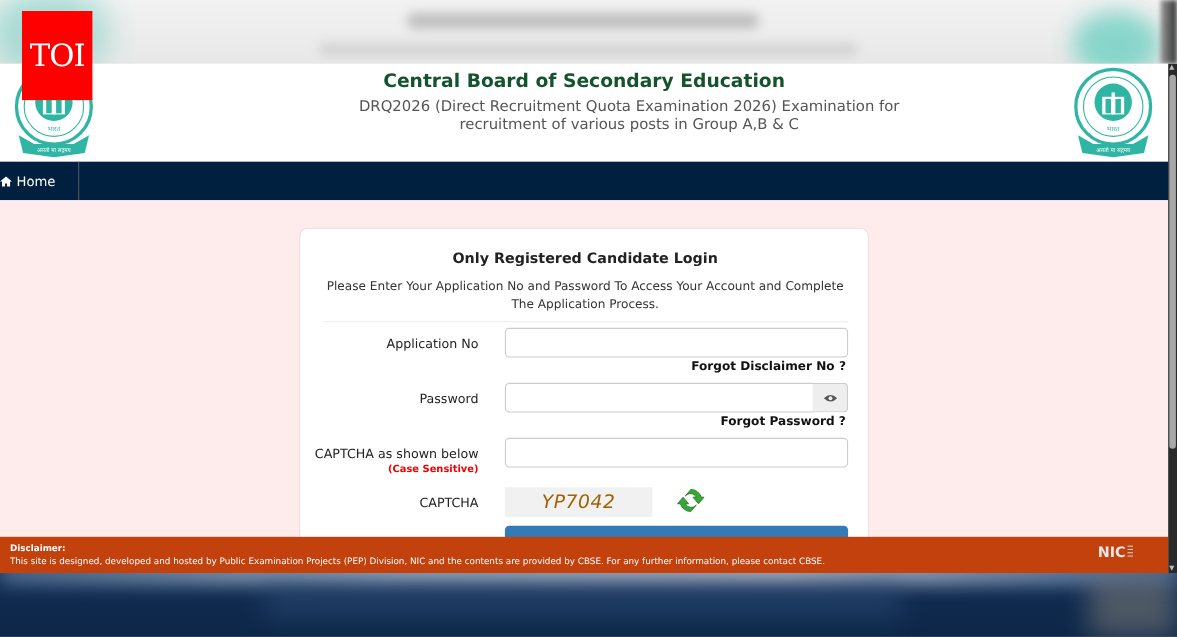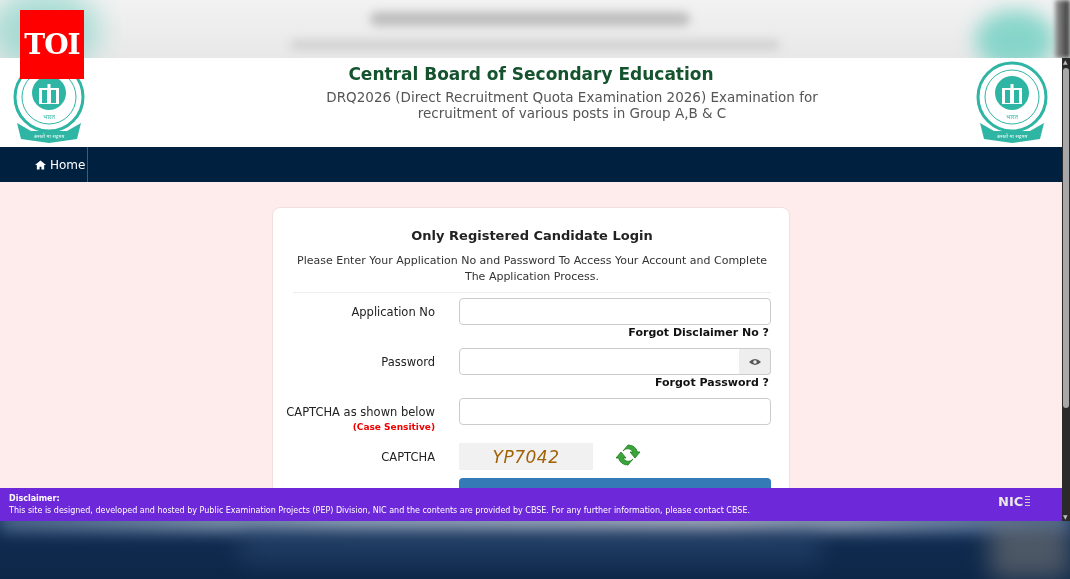--- a/index.html
+++ b/index.html
@@ -13,23 +13,23 @@
     filter: blur(0px);
     overflow: hidden;
   }
   .top-blur .b1 { position: absolute; left: 370px; top: 12px; width: 320px; height: 14px; background: #bdbdbd; border-radius: 7px; filter: blur(5px); }
   .top-blur .b2 { position: absolute; left: 290px; top: 40px; width: 490px; height: 10px; background: #d0d0d0; border-radius: 5px; filter: blur(5px); }
   .top-blur .t1 { position: absolute; left: -10px; top: -10px; width: 110px; height: 80px; background: #8ad3c8; border-radius: 50%; filter: blur(14px); opacity: 0.7; }
   .top-blur .t2 { position: absolute; left: 975px; top: 10px; width: 80px; height: 60px; background: #6fd0c2; border-radius: 50%; filter: blur(10px); opacity: 0.8; }
   .top-blur .t3 { position: absolute; left: 1055px; top: 0; width: 15px; height: 58px; background: linear-gradient(90deg,#999,#333); filter: blur(2px); }
 
   .toi-badge {
-    position: absolute; left: 20px; top: 10px; width: 64px; height: 69px;
+    position: absolute; left: 20px; top: 10px; width: 64px; height: 81px;
     background: #ff0000; color: #fff; font-family: "DejaVu Serif", "Liberation Serif", serif;
-    font-weight: bold; font-size: 28px; display: flex; align-items: center; justify-content: center;
+    font-weight: normal; font-size: 28px; display: flex; align-items: center; justify-content: center;
     z-index: 5; letter-spacing: -1px;
   }
 
   .header {
     position: absolute; left: 0; top: 58px; width: 1062px; height: 89px; background: #ffffff;
   }
   .logo {
     position: absolute; top: 1px; width: 76px; height: 86px;
   }
   .logo.left { left: 11px; }
@@ -40,22 +40,22 @@
   }
   .header-sub {
     position: absolute; left: 280px; width: 500px; top: 31px; text-align: center;
     font-size: 13.5px; color: #555; line-height: 16px; margin-left: 42px;
   }
 
   .navbar {
     position: absolute; left: 0; top: 147px; width: 1062px; height: 35px; background: #00203f;
   }
   .nav-home {
-    position: absolute; left: 16px; top: 0; height: 35px; width: 72px; border-right: 1px solid #556;
-    color: #fff; font-size: 12px; display: flex; align-items: center; padding-left: 19px; gap: 4px; cursor: pointer;
+    position: absolute; left: 0; top: 0; height: 35px; width: 72px; border-right: 1px solid #556;
+    color: #fff; font-size: 12px; display: flex; align-items: center; gap: 4px; cursor: pointer;
   }
 
   .content { position: absolute; left: 0; top: 182px; width: 1062px; height: 306px; background: #fdeceb; }
 
   .card {
     position: absolute; left: 272px; top: 25px; width: 518px; height: 300px; background: #fff;
     border-radius: 8px; border: 1px solid #f1dede;
   }
   .card-title { position: absolute; left: 0; width: 518px; top: 20px; text-align: center; font-size: 13px; font-weight: bold; color: #222; }
   .card-desc { position: absolute; left: 22px; width: 474px; top: 45px; text-align: center; font-size: 11px; color: #333; line-height: 16px; }
@@ -79,21 +79,21 @@
     font-family: "DejaVu Sans", sans-serif; font-style: italic; color: #a16207; font-size: 17px;
     display: flex; align-items: center; justify-content: center; letter-spacing: 0.5px;
   }
   .refresh { position: absolute; left: 342px; width: 26px; height: 26px; cursor: pointer; }
   .login-btn {
     position: absolute; left: 186px; width: 312px; height: 34px; background: #337ab7; border-radius: 4px; border: none;
     color: #fff; font-size: 12px; cursor: pointer;
   }
 
   .footer {
-    position: absolute; left: 0; top: 488px; width: 1062px; height: 51px; background: #6d28d9; color: #fff;
+    position: absolute; left: 0; top: 488px; width: 1062px; height: 51px; background: #c2410c; color: #fff;
   }
   .disc-title { position: absolute; left: 9px; top: 6px; font-size: 8px; font-weight: bold; }
   .disc-text { position: absolute; left: 9px; top: 18px; font-size: 8px; }
   .nic-logo { position: absolute; left: 998px; top: 4px; width: 32px; height: 18px; }
 
   .bottom-blur {
     position: absolute; left: 0; top: 521px; width: 1070px; height: 58px;
     background: linear-gradient(180deg, #15305a 0%, #0f2a4e 40%, #0d2748 100%); overflow: hidden;
   }
   .bottom-blur .bb1 { position: absolute; left: 0; top: -10px; width: 1070px; height: 20px; background: linear-gradient(90deg,#5a7898,#c9d6e3,#e8e5ea,#5577a0); filter: blur(8px); opacity: 0.8; }

